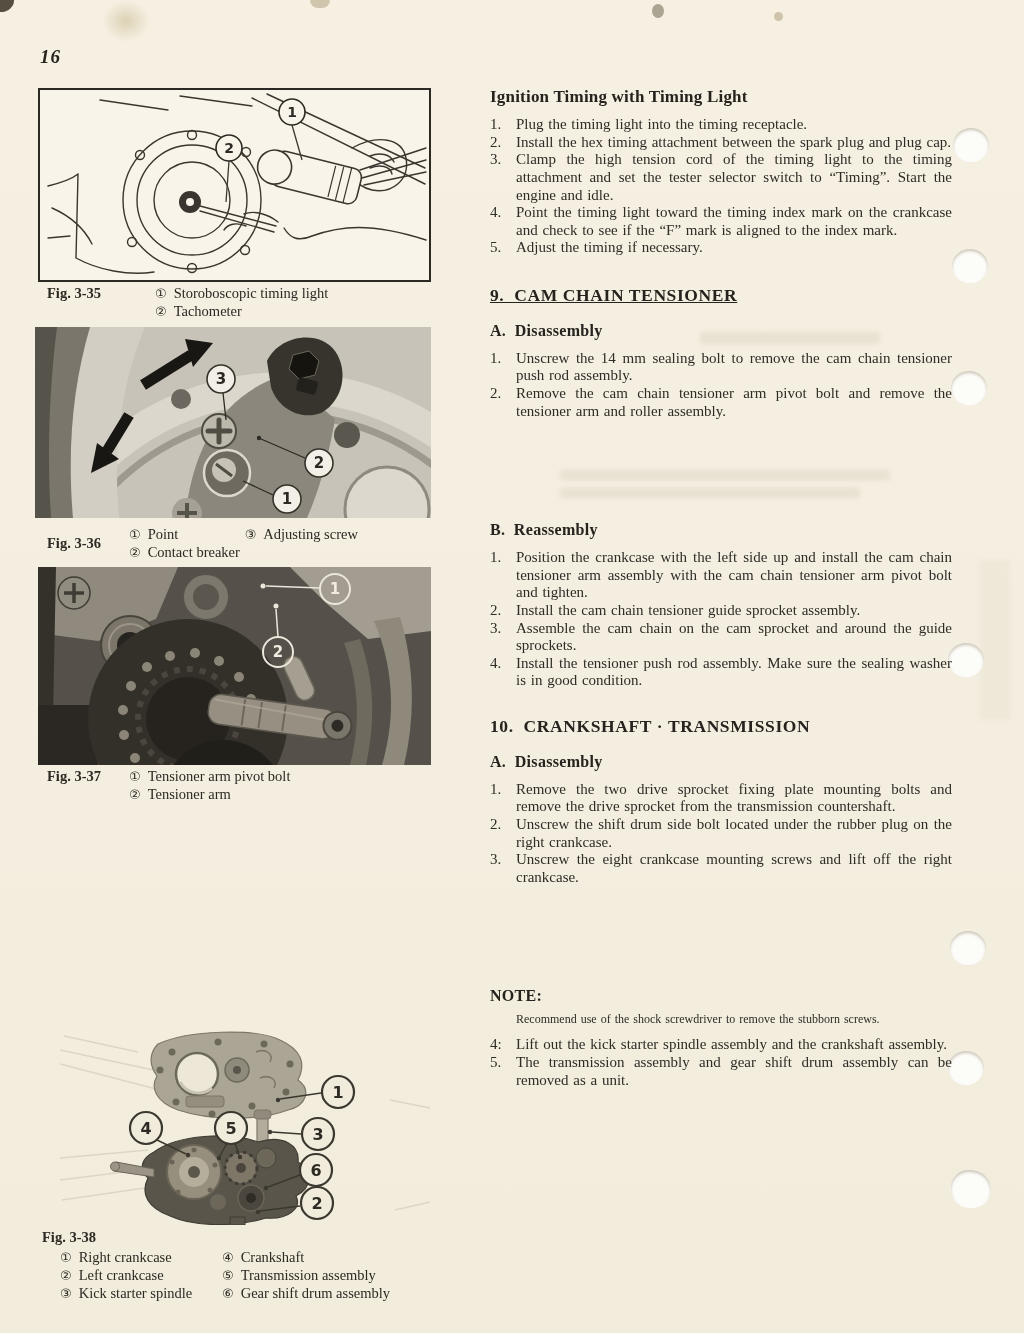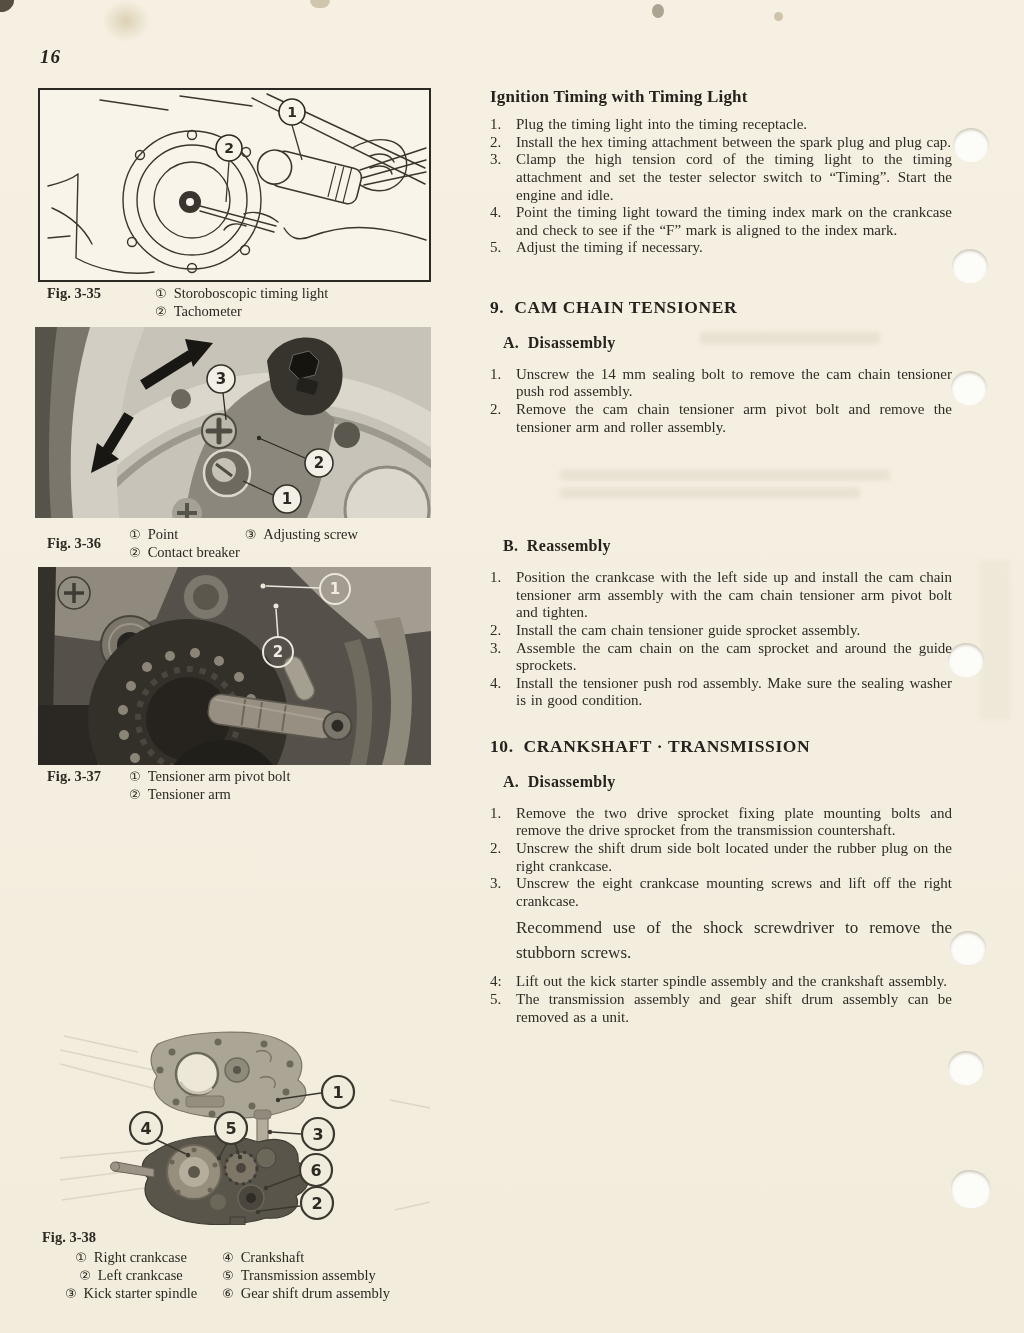--- a/index.html
+++ b/index.html
@@ -24,36 +24,36 @@
   .cap{position:absolute;display:flex;gap:12px;font-size:14.5px;line-height:17px;color:#2c2923;}
   .flabel{font-weight:bold;white-space:nowrap;width:70px;flex:0 0 auto;}
   .clines{display:flex;flex-direction:column;gap:1px;}
   .cline{white-space:nowrap;}
   .citem-w{display:inline-block;width:112px;}
   .cnum{font-family:"DejaVu Sans",sans-serif;font-size:13px;margin-right:7px;}
   .cap38{position:absolute;font-size:14.5px;line-height:17px;color:#2c2923;}
   .cap38 .flabel{width:auto;}
   .cap38-grid{display:flex;gap:20px;margin:3px 0 0 18px;}
   .cap38-col{display:flex;flex-direction:column;gap:1px;}
-  .cap38-col.c1{width:142px;text-align:center;}
+  .cap38-col.c1{width:142px;}
   
   .content{position:absolute;left:490px;top:86px;width:462px;}
   .h-main{font:bold 17px/1.25 "Liberation Serif",serif;margin:0 0 8px 0;color:#26231e;letter-spacing:.2px;}
   .h-sec{font:bold 17.5px/1.25 "Liberation Serif",serif;margin:0;color:#26231e;letter-spacing:.6px;}
-  .h-sub{font:bold 16px/1.25 "Liberation Serif",serif;margin:13px;color:#26231e;letter-spacing:.3px;}
-  .mt-sec1{margin-top:40px;}
+  .h-sub{font:bold 16px/1.25 "Liberation Serif",serif;margin:0;color:#26231e;letter-spacing:.3px;}
+  .mt-sec1{margin-top:28px;text-decoration:underline;}
   .mt-sub{margin-top:14px;}
   .mt-secB{margin-top:100px;}
   .mt-sec10{margin-top:26px;}
   .mt-note{margin-top:100px;}
   .olist{margin-top:9px;}
   .oitem{display:flex;}
   .onum{flex:0 0 26px;font-size:15px;line-height:17.6px;}
   .otext{flex:1;font-size:15px;line-height:17.6px;text-align:justify;word-spacing:1px;}
-  .note-body{margin:5px 0 8px 26px;font-size:17px;line-height:25px;text-align:justify;word-spacing:1px;}
+  .note-body{margin:5px 0 8px 26px;font-size:12px;line-height:17px;text-align:justify;word-spacing:1px;}
   svg text.callout-n{font-family:"DejaVu Sans",sans-serif;font-weight:bold;}
 </style>
 </head>
 <body>
 
 <div class="page">
 
   <div class="speck" style="left:0;top:0;width:14px;height:12px;background:#564f41;border-radius:0 0 95% 0;"></div>
   <div class="speck" style="left:102px;top:0;width:48px;height:42px;background:radial-gradient(closest-side,rgba(195,178,136,.5),rgba(195,178,136,0));"></div>
   <div class="speck" style="left:310px;top:0;width:20px;height:8px;background:#c9bda3;border-radius:0 0 8px 8px;opacity:.85;"></div>
@@ -422,20 +422,21 @@
       <div class="oitem">
           <span class="onum">2.</span>
           <span class="otext">Unscrew the shift drum side bolt located under the rubber plug on the right crankcase.</span>
         </div>
       <div class="oitem">
           <span class="onum">3.</span>
           <span class="otext">Unscrew the eight crankcase mounting screws and lift off the right crankcase.</span>
         </div>
     </div>
 
+    <h3 class="h-sub mt-note">NOTE:</h3>
     <div class="note-body">Recommend use of the shock screwdriver to remove the stubborn screws.</div>
     <div class="olist" style="margin-top:2px;">
       <div class="oitem">
           <span class="onum">4:</span>
           <span class="otext">Lift out the kick starter spindle assembly and the crankshaft assembly.</span>
         </div>
       <div class="oitem">
           <span class="onum">5.</span>
           <span class="otext">The transmission assembly and gear shift drum assembly can be removed as a unit.</span>
         </div>

